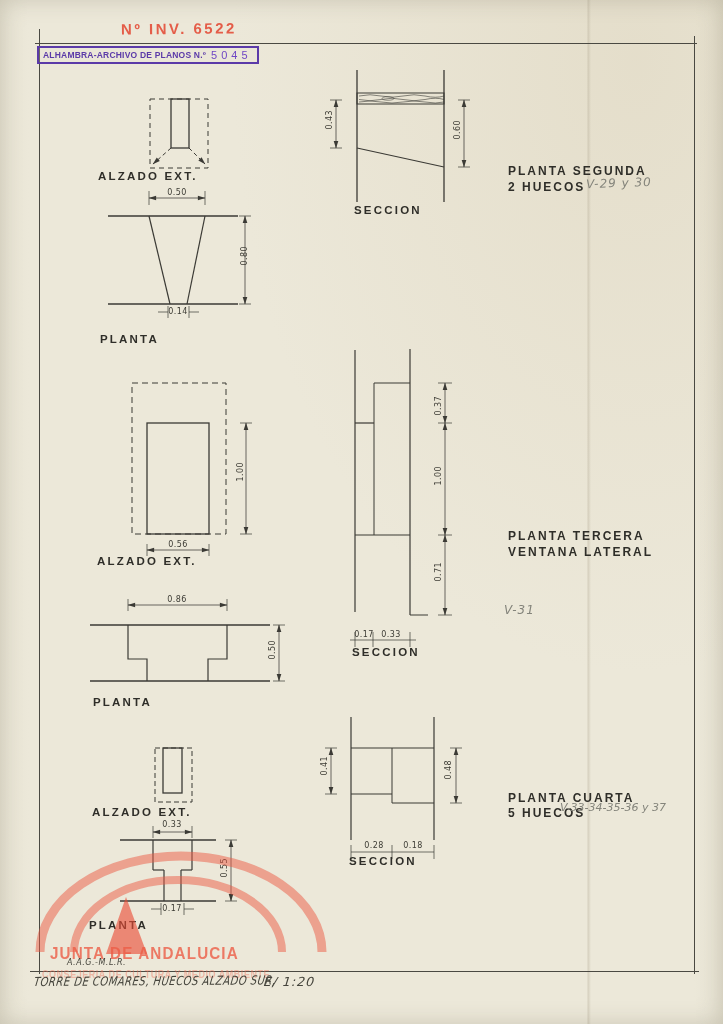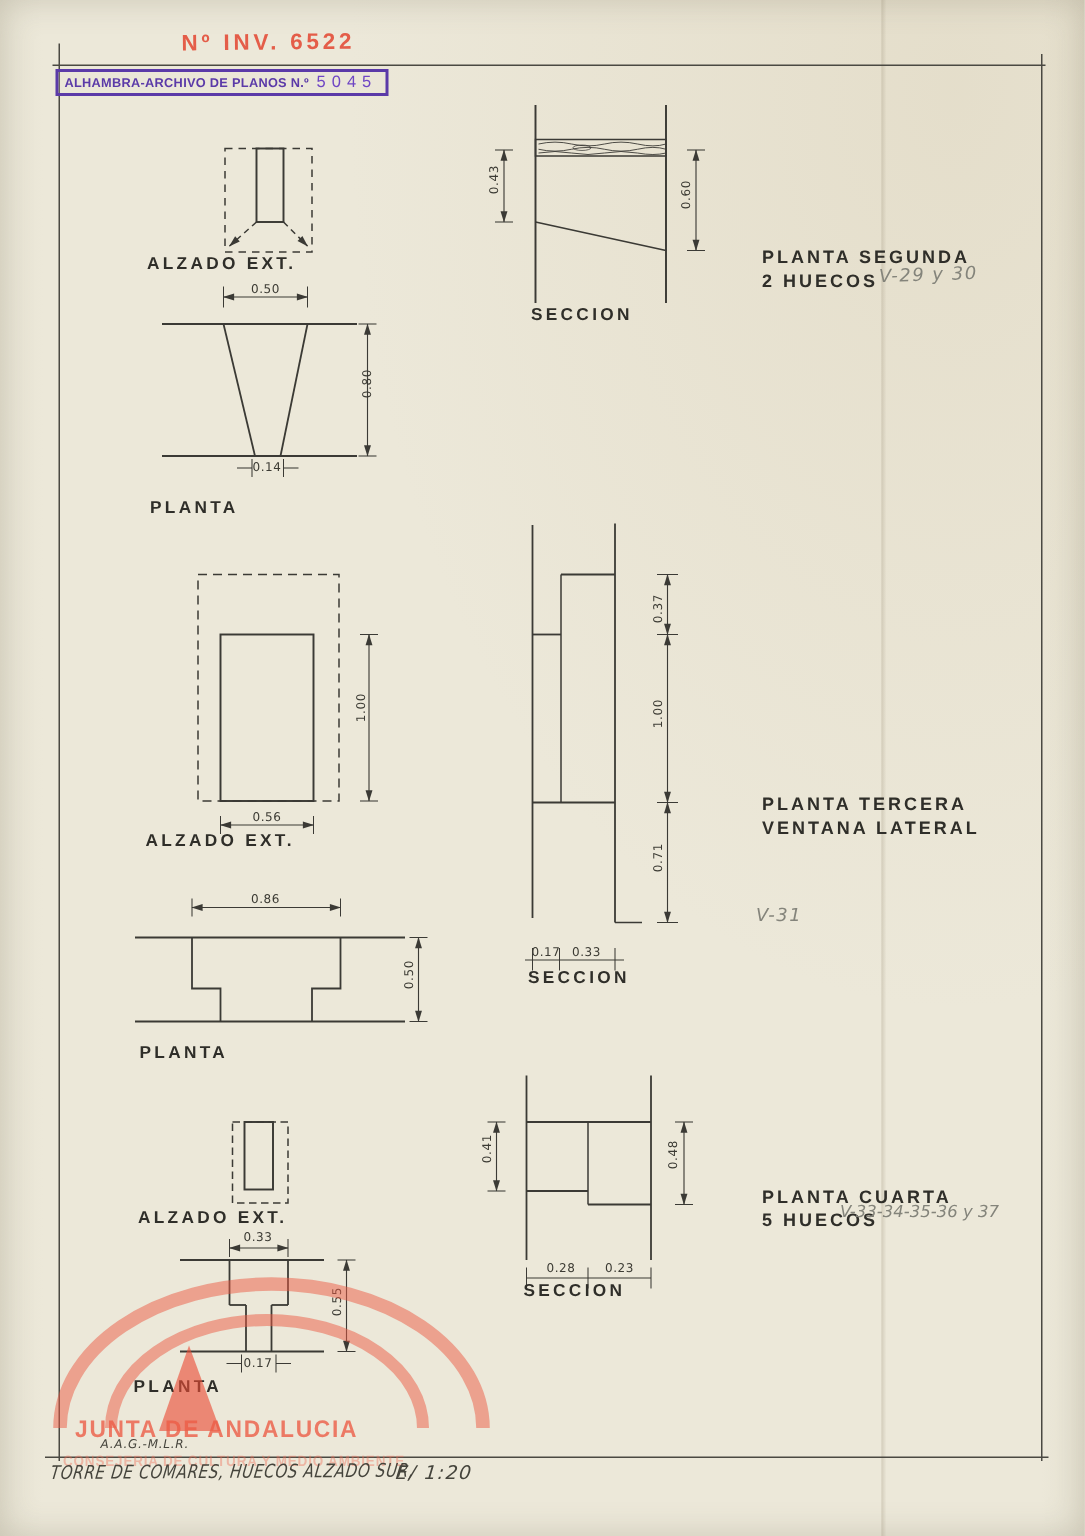--- a/index.html
+++ b/index.html
@@ -206,21 +206,21 @@
   <span class="abs pencil" style="left:504px;top:559px;margin-top:44px;">V-31</span>
 
   <span class="abs lbl" style="left:92px;top:806px;">ALZADO EXT.</span>
   <span class="abs dim c" style="left:172px;top:820px;">0.33</span>
   <span class="abs dim vdim" style="left:220px;top:858px;">0.55</span>
   <span class="abs dim c" style="left:172px;top:904px;">0.17</span>
   <span class="abs lbl" style="left:89px;top:919px;">PLANTA</span>
   <span class="abs dim vdim" style="left:320px;top:756px;">0.41</span>
   <span class="abs dim vdim" style="left:444px;top:760px;">0.48</span>
   <span class="abs dim c" style="left:374px;top:841px;">0.28</span>
-  <span class="abs dim c" style="left:413px;top:841px;">0.23</span>
+  <span class="abs dim c" style="left:413px;top:841px;">0.18</span>
   <span class="abs lbl" style="left:349px;top:855px;">SECCION</span>
   <span class="abs title" style="left:508px;top:791px;">PLANTA CUARTA</span>
   <span class="abs title" style="left:508px;top:806px;">5 HUECOS</span>
   <span class="abs pencil" style="left:560px;top:801px;font-size:11px;letter-spacing:0;">V-33-34-35-36 y 37</span>
 
   <svg width="723" height="1024" viewBox="0 0 723 1024" style="pointer-events:none;">
     <g fill="none">
       <path d="M40,952 A141,96 0 0 1 322,952" stroke="rgba(235,90,68,.5)" stroke-width="9"></path>
       <path d="M74,952 A104,72 0 0 1 282,952" stroke="rgba(235,90,68,.5)" stroke-width="8"></path>
       <path d="M126,897 L106,954 L147,954 Z" fill="rgba(234,76,54,.62)"></path>

